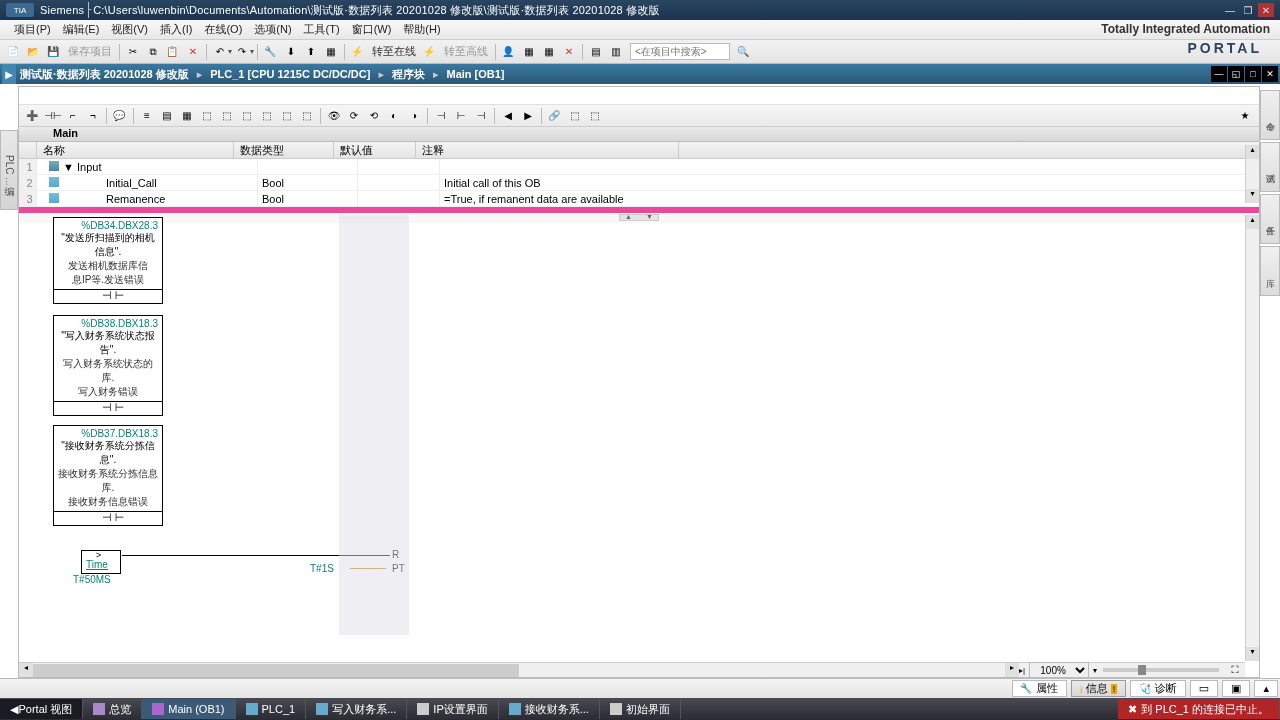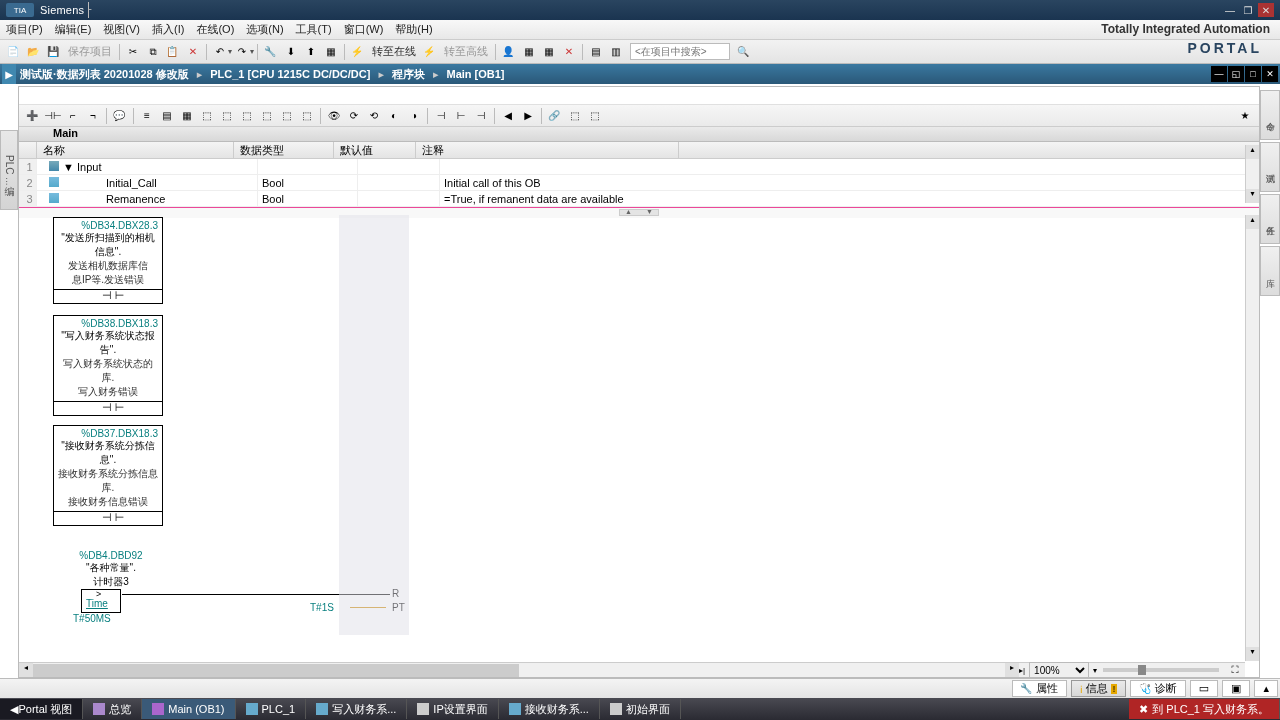--- a/index.html
+++ b/index.html
@@ -8,21 +8,21 @@
 
 .titlebar { height: 20px; background: linear-gradient(#2a4560,#1a3450); color: #fff; display: flex; align-items: center; padding: 0 6px; }
 .titlebar .tlogo { width: 28px; height: 14px; background: #3a6a90; border-radius: 2px; margin-right: 6px; display:flex;align-items:center;justify-content:center;font-size:8px;}
 .titlebar .tsep { margin: 0 4px; color: #bbb; }
 .titlebar .tpath { font-size: 11px; letter-spacing:0.2px;}
 .titlebar .winbtns { margin-left: auto; display: flex; gap: 2px; }
 .winbtn { width: 16px; height: 14px; display:flex;align-items:center;justify-content:center; color:#ddd; font-size:10px;}
 .winbtn.close{background:#a33;}
 
 
-.menubar { height: 20px; background: linear-gradient(#f8f8f8,#e8e8e8); border-bottom: 1px solid #ccc; display: flex; align-items:center; }
+.menubar { height: 20px; background: linear-gradient(#f8f8f8,#e8e8e8); border-bottom: 1px solid #ccc; display: flex; align-items:center;padding-left:8px; }
 .menubar .mitem { padding: 0 6px; font-size: 11px; color:#222;}
 
 
 .toolbar { height: 24px; background: linear-gradient(#f2f2f2,#e4e4e4); border-bottom: 1px solid #bbb; display:flex; align-items:center; padding:0 4px;}
 .tbtn { width:18px; height:18px; margin:0 1px; border:1px solid transparent; display:flex;align-items:center;justify-content:center; font-size:10px;}
 .tsep{width:1px;height:16px;background:#bbb;margin:0 3px;}
 .tlbl{font-size:11px;color:#999; margin:0 4px;}
 .tlbl.ena{color:#333;}
 .tarrow{font-size:8px;color:#555;margin-left:-2px;}
 .searchbox{width:100px;height:17px;border:1px solid #bbb;font-size:10px;padding:0 4px;color:#888;margin:0 4px;}
@@ -48,21 +48,21 @@
 
 
 .editor{position:absolute;left:18px;top:86px;right:20px;bottom:42px;background:#fff;border:1px solid #bbb;}
 .editor .edgap{height:18px;background:#fff;border-bottom:1px solid #e0e0e0;}
 .editor .edtb{height:22px;background:linear-gradient(#f6f6f6,#eaeaea);border-bottom:1px solid #ccc;display:flex;align-items:center;padding:0 4px;}
 .ebtn{width:18px;height:18px;margin:0 1px;display:flex;align-items:center;justify-content:center;font-size:10px;border:1px solid transparent;}
 
 .mainlabel{height:15px;background:linear-gradient(#eaeaea,#d8d8d8);border-bottom:1px solid #bbb;padding-left:34px;font-size:11px;font-weight:bold;}
 
 
-.iface{border-bottom:1px solid #ec4899;}
+.iface{border-bottom:6px solid #ec4899;}
 .ifheader{height:17px;display:flex;background:linear-gradient(#f4f4f4,#e4e4e4);border-bottom:1px solid #ccc;}
 .ifh{border-right:1px solid #ccc;padding-left:6px;font-size:11px;display:flex;align-items:center;}
 .ifh.c0{width:18px;}
 .ifh.c1{width:197px;}
 .ifh.c2{width:100px;}
 .ifh.c3{width:82px;}
 .ifh.c4{flex:1;width:250px;border-right:1px solid #ccc;}
 .ifh.c5{width:580px;border-right:none;}
 .ifrow{height:16px;display:flex;border-bottom:1px solid #eee;font-size:11px;}
 .ifc{border-right:1px solid #eee;padding-left:4px;display:flex;align-items:center;}
@@ -92,21 +92,21 @@
 .coilblk .addr{color:#0a8080;font-size:10px;text-align:right;}
 .coilblk .sym{color:#000;font-size:10px;text-align:center;}
 .coilblk .cm{color:#333;font-size:10px;text-align:center;}
 
 
 .statusbar{position:absolute;left:0;right:0;bottom:22px;height:20px;background:linear-gradient(#f4f4f4,#e4e4e4);border-top:1px solid #bbb;display:flex;align-items:center;}
 .stpush{flex:1;}
 .stbtn{height:17px;border:1px solid #bbb;background:#fff;padding:0 8px;margin:0 2px;display:flex;align-items:center;font-size:11px;}
 .stbtn .ic{margin-right:3px;font-size:10px;}
 .stbtn.hi{background:linear-gradient(#eaeaea,#d8d8d8);border-color:#999;}
-.zoom{width:60px;height:16px;border:1px solid #bbb;font-size:10px;margin:0 4px;}
+.zoom{width:60px;height:16px;border:1px solid #bbb;font-size:10px;margin:0 4px;text-align:center;}
 
 
 .bottombar{position:absolute;left:0;right:0;bottom:0;height:22px;background:linear-gradient(#4a4a52,#2a2a32);display:flex;align-items:center;color:#fff;}
 .bbtn{height:20px;padding:0 10px;display:flex;align-items:center;font-size:11px;border-right:1px solid #555;margin:0;}
 .bbtn .bic{width:12px;height:12px;margin-right:4px;display:inline-block;}
 .bbtn.portal{background:#1a1a22;}
 .bbtn.active{background:#3a5a78;}
 .bbtn.err{background:#b02525;color:#fff;margin-left:auto;}
 
 
@@ -119,20 +119,21 @@
 .slider{flex:1;height:4px;background:#ccc;margin:0 6px;position:relative;}
 .slider .knob{position:absolute;left:30%;top:-3px;width:8px;height:10px;background:#888;}
 </style>
 </head>
 <body>
 
 <div class="titlebar">
   <div class="tlogo">TIA</div>
   <span class="tpath">Siemens</span>
   <span class="tsep">-</span>
+  <span class="tpath">C:\Users\luwenbin\Documents\Automation\测试版·数据列表 20201028 修改版\测试版·数据列表 20201028 修改版</span>
   <div class="winbtns">
     <div class="winbtn">—</div>
     <div class="winbtn">❐</div>
     <div class="winbtn close">✕</div>
   </div>
 </div>
 
 <div class="menubar">
   <span class="mitem">项目(P)</span>
   <span class="mitem">编辑(E)</span>
@@ -326,25 +327,20 @@
           <div class="sym">"接收财务系统分拣信息".</div>
           <div class="cm">接收财务系统分拣信息库.</div>
           <div class="cm">接收财务信息错误</div>
         </div>
         <div style="height:14px;margin-left:22px;width:110px;border-left:1px solid #000;border-right:1px solid #000;border-bottom:1px solid #000;position:relative;">
           <span style="position:absolute;left:48px;top:-1px;">⊣ ⊢</span>
         </div>
       </div>
 
       <div class="network" style="top:335px;width:380px;">
-        <div style="margin-left:40px;">
-          <div class="addr" style="color:#0a8080;font-size:10px;text-align:center;width:80px;">%DB4.DBD92</div>
-          <div class="sym" style="font-size:10px;text-align:center;width:80px;">"各种常量".</div>
-          <div class="cm" style="font-size:10px;text-align:center;width:80px;">计时器3</div>
-        </div>
         <div style="margin-left:50px;width:40px;height:24px;border:1px solid #000;position:relative;">
           <div style="position:absolute;top:-1px;left:14px;font-size:9px;">&gt;</div>
           <div style="position:absolute;top:8px;left:4px;font-size:10px;color:#0a8080;text-decoration:underline;">Time</div>
           <div style="position:absolute;left:40px;top:4px;width:268px;border-top:1px solid #000;"></div>
           <div style="position:absolute;left:310px;top:-2px;font-size:10px;">R</div>
           <div style="position:absolute;left:228px;top:12px;font-size:10px;color:#0a8080;">T#1S</div>
           <div style="position:absolute;left:268px;top:17px;width:36px;border-top:1px solid #c80;"></div>
           <div style="position:absolute;left:310px;top:12px;font-size:10px;">PT</div>
         </div>
         <div style="margin-left:42px;font-size:10px;color:#0a8080;">T#50MS</div>
@@ -423,15 +419,15 @@
   <div class="bbtn">
       <span class="bic" style="background:#6ac;"></span>
       <span>接收财务系...</span>
     </div>
   <div class="bbtn">
       <span class="bic" style="background:#ccc;"></span>
       <span>初始界面</span>
     </div>
   <div class="bbtn err">
       <span style="margin-right:4px;">✖</span>
-      <span>到 PLC_1 写入财务系。</span>
+      <span>到 PLC_1 的连接已中止。</span>
     </div>
 </div>
 
 </body></html>

